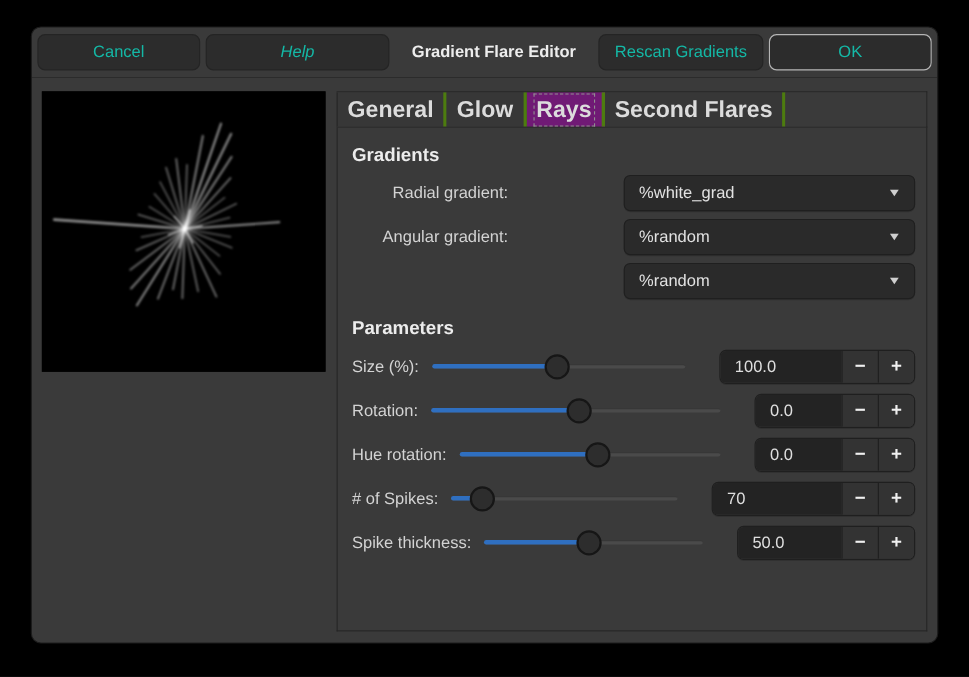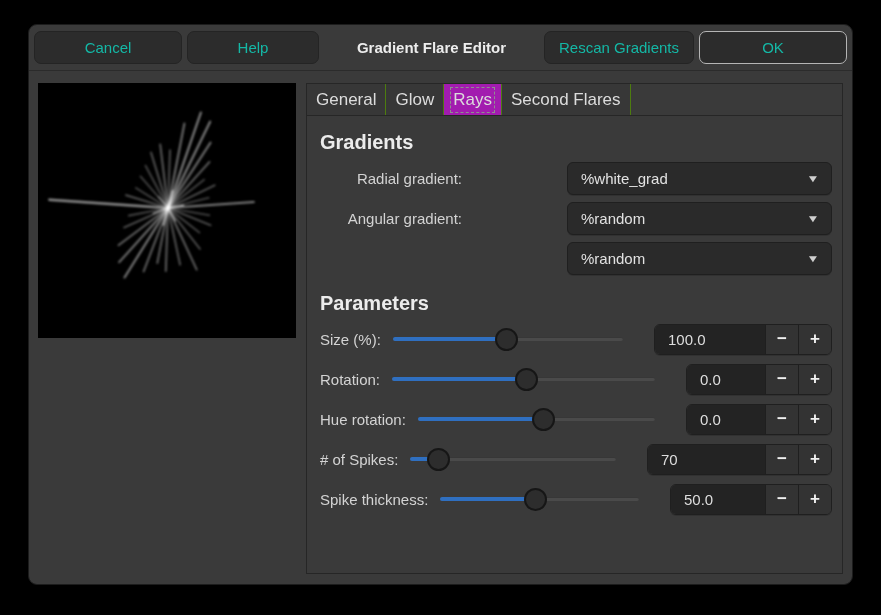--- a/index.html
+++ b/index.html
@@ -12,43 +12,43 @@
     background:#3a3a3a;border-radius:9px;border:1px solid #1c1c1c;}
 
   
   .headerbar{position:absolute;left:0;top:0;width:100%;height:46px;
     display:flex;align-items:center;padding:0 5px;gap:5px;
     border-bottom:1px solid #2b2b2b;border-radius:9px 9px 0 0;}
   .hbtn{height:33px;background:#2c2c2c;border:1px solid #242424;border-radius:7px;
     color:#14b8a6;font-size:15px;display:flex;align-items:center;justify-content:center;
     cursor:default;}
   .hbtn.cancel{width:148px;}
-  .hbtn.help{width:132px;}
+  .hbtn.help{width:167px;font-style:italic;}
   .hbtn.rescan{width:150px;}
   .hbtn.ok{width:148px;border:1px solid #b5b5b5;}
   .htitle{flex:1;text-align:center;color:#ededed;font-weight:bold;font-size:15px;
     white-space:nowrap;overflow:hidden;}
 
   
   .preview{position:absolute;left:9px;top:58px;width:258px;height:255px;background:#000;}
   .preview svg{display:block;width:258px;height:255px;}
 
   
   .notebook{position:absolute;left:277px;top:58px;width:537px;height:491px;}
   .tabrow{display:flex;height:33px;border-bottom:1px solid #262626;border-top:1px solid #262626;
     border-right:1px solid #262626;}
   .tab{display:flex;align-items:center;justify-content:center;padding:0 9px;
-    color:#dcdcdc;font-size:17px;border-right:1px solid #4d7c0f;background:#373737;cursor:default;}
+    color:#dcdcdc;font-size:21px;border-right:3px solid #4d7c0f;background:#373737;cursor:default;font-weight:bold;}
   .tab:first-child{border-left:1px solid #262626;}
-  .tab.active{background:#a21caf;text-align:right;}
+  .tab.active{background:#701a75;text-align:right;}
   .tab.active .tab-label{outline:1px dashed #8f8f8f;outline-offset:2px;}
   .tabspacer{flex:1;background:#3a3a3a;}
   .page{height:458px;border:1px solid #262626;border-top:none;padding:15px 12px 0 13px;}
 
-  .section-title{color:#ececec;font-weight:bold;font-size:20px;margin:0 0 4px 0;}
+  .section-title{color:#ececec;font-weight:bold;font-size:17px;margin:0 0 4px 0;}
   .section-title.params{margin-top:14px;}
 
   
   .grad-row{display:flex;align-items:center;height:40px;width:512px;}
   .grad-label{width:142px;text-align:right;color:#d3d3d3;font-size:15px;}
   .dropdown{margin-left:auto;width:265px;height:33px;background:#2a2a2a;
     border:1px solid #1f1f1f;border-radius:6px;display:flex;align-items:center;
     padding:0 13px;color:#e2e2e2;font-size:15px;cursor:default;
     box-shadow:0 1px 0 rgba(0,0,0,.15);}
   .dd-arrow{margin-left:auto;font-size:10px;color:#cfcfcf;transform:scaleX(1.35);}

